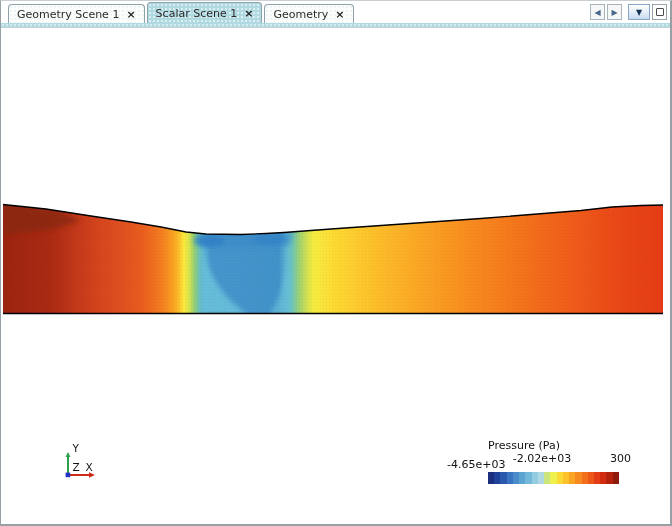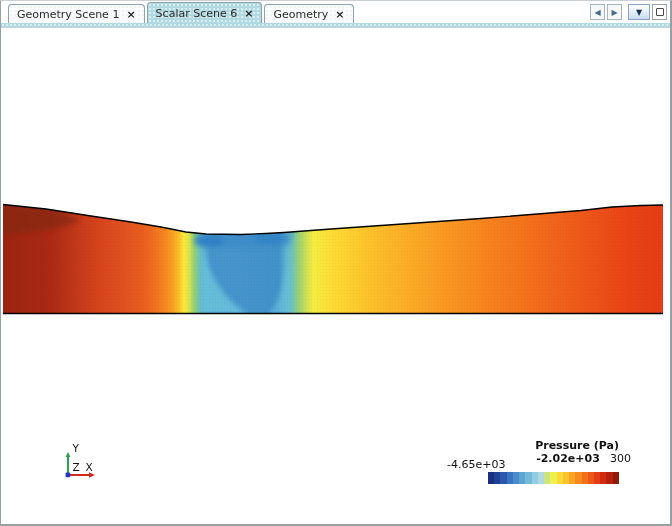--- a/index.html
+++ b/index.html
@@ -68,42 +68,42 @@
 
   
   .content {
     position:absolute; top:26px; left:0; right:0; bottom:0;
     background:#ffffff; border-top:1px solid #c4d2d6; z-index:1;
   }
   .scene-svg { position:absolute; left:0; top:0; z-index:2; pointer-events:none; }
 
   
   .legend { position:absolute; left:446px; top:438px; width:184px; height:48px; z-index:3; font-size:11px; color:#111; }
-  .legend-title { position:absolute; left:41px; top:0; width:131px; text-align:right; white-space:nowrap;font-weight:bold; }
+  .legend-title { position:absolute; left:41px; top:0; width:131px; text-align:left; white-space:nowrap; }
   .legend-min { position:absolute; left:0; top:19px; white-space:nowrap; }
-  .legend-mid { position:absolute; left:121px; top:13px; transform:translateX(-50%); white-space:nowrap;font-weight:bold; }
+  .legend-mid { position:absolute; left:95px; top:13px; transform:translateX(-50%); white-space:nowrap; }
   .legend-max { position:absolute; right:0; top:13px; white-space:nowrap; }
   .legend-bar {
     position:absolute; left:41px; top:33px; width:131px; height:12px;
     display:flex; overflow:hidden;
   }
   .legend-bar > div { flex:1 1 auto; }
 </style>
 </head>
 <body>
 
 <div class="window">
 
   <div class="tabbar">
     <div class="tab">
       <span>Geometry Scene 1</span>
       <span class="tab-close">×</span>
     </div>
     <div class="tab active">
-      <span>Scalar Scene 6</span>
+      <span>Scalar Scene 1</span>
       <span class="tab-close">×</span>
     </div>
     <div class="tab">
       <span>Geometry</span>
       <span class="tab-close">×</span>
     </div>
   </div>
 
   <div class="tab-controls">
     <button class="nav-btn">

